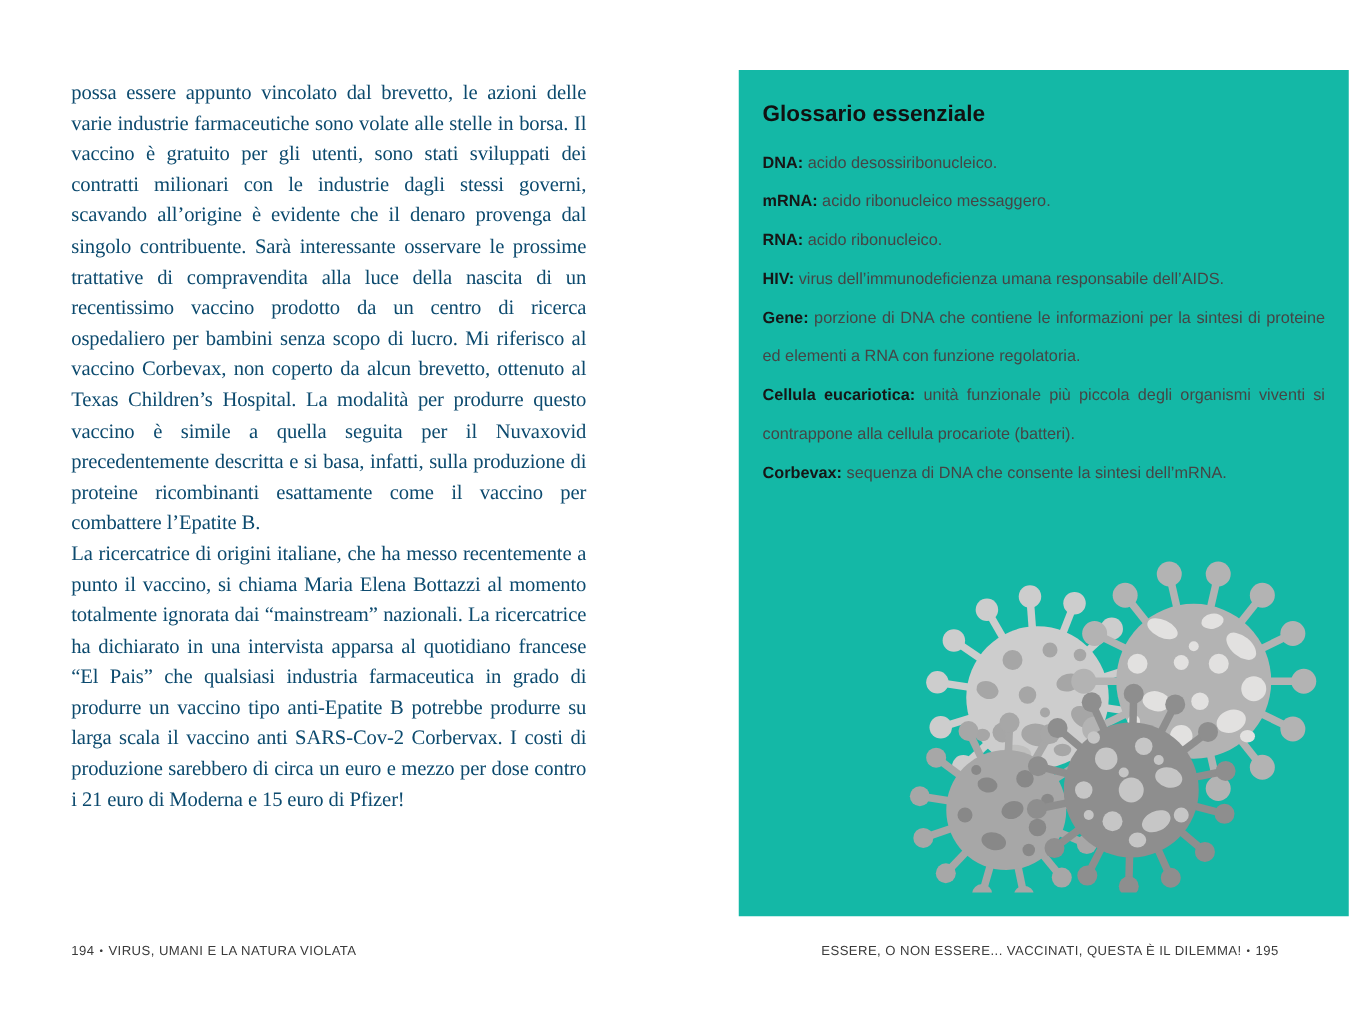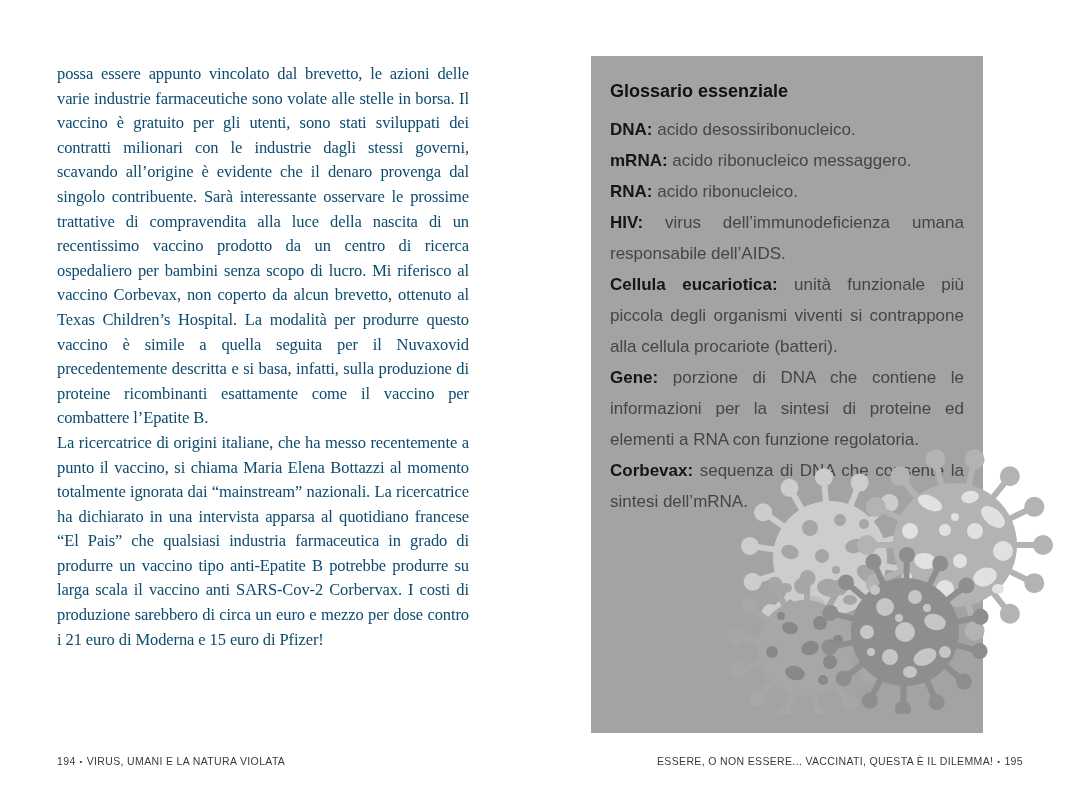--- a/index.html
+++ b/index.html
@@ -30,30 +30,30 @@
     color:#3a3a3a; white-space:nowrap;
   }
   .footer-left  { left:57px; }
   .footer-right { right:57px; text-align:center; }
   .footer-sep { font-size:8px; vertical-align:1px; padding:0 4px; color:#3a3a3a; }
 
   
   .right-page { position:absolute; left:540px; top:0; width:540px; height:810px; }
   .glossary-panel {
     position:absolute; left:51px; top:56px;
-    width:392px; height:677px;
-    background:#a3a3a3;
+    width:488px; height:677px;
+    background:#14b8a6;
     padding:20px 19px 0 19px;
   }
   .glossary-title {
     font-size:18px; font-weight:bold; color:#111;
     line-height:30px; margin-bottom:8px;
   }
   .entry {
-    font-size:17px; line-height:31px;
+    font-size:13px; line-height:31px;
     color:#454545; text-align:justify;
   }
   .entry .term { font-weight:bold; color:#161616; }
 
   
   .virus-art {
     position:absolute; left:183px; top:442px;
     width:342px; height:272px;
     pointer-events:none;
   }
@@ -74,22 +74,22 @@
   </section>
 
   <section class="right-page">
     <div class="glossary-panel">
       <h2 class="glossary-title">Glossario essenziale</h2>
 
       <p class="entry"><b class="term">DNA:</b> <span>acido desossiribonucleico.</span></p>
       <p class="entry"><b class="term">mRNA:</b> <span>acido ribonucleico messaggero.</span></p>
       <p class="entry"><b class="term">RNA:</b> <span>acido ribonucleico.</span></p>
       <p class="entry"><b class="term">HIV:</b> <span>virus dell’immunodeficienza umana responsabile dell’AIDS.</span></p>
+      <p class="entry"><b class="term">Gene:</b> <span>porzione di DNA che contiene le informazioni per la sintesi di proteine ed elementi a RNA con funzione regolatoria.</span></p>
       <p class="entry"><b class="term">Cellula eucariotica:</b> <span>unità funzionale più piccola degli organismi viventi si contrappone alla cellula procariote (batteri).</span></p>
-      <p class="entry"><b class="term">Gene:</b> <span>porzione di DNA che contiene le informazioni per la sintesi di proteine ed elementi a RNA con funzione regolatoria.</span></p>
       <p class="entry"><b class="term">Corbevax:</b> <span>sequenza di DNA che consente la sintesi dell’mRNA.</span></p>
     </div>
 
     <svg class="virus-art" id="virus-art" viewBox="0 0 342 272" xmlns="http://www.w3.org/2000/svg">
         <g transform="translate(107,116)">
           <line x1="52.40486713061024" y1="7.920221021100758" x2="76.13537300107525" y2="11.50673620046714" stroke="#cdcdcd" stroke-width="6"></line>
           <circle cx="80.09045731281942" cy="12.104488730361536" r="9" fill="#cdcdcd"></circle>
           <line x1="43.77869869996992" y1="29.87349226550608" x2="63.60301509240913" y2="43.40111140460318" stroke="#cdcdcd" stroke-width="6"></line>
           <circle cx="66.90706782448233" cy="45.65571459445269" r="9" fill="#cdcdcd"></circle>
           <line x1="26.481622081295786" y1="45.90995199238861" x2="38.473300004901425" y2="66.69936421535705" stroke="#cdcdcd" stroke-width="6"></line>

